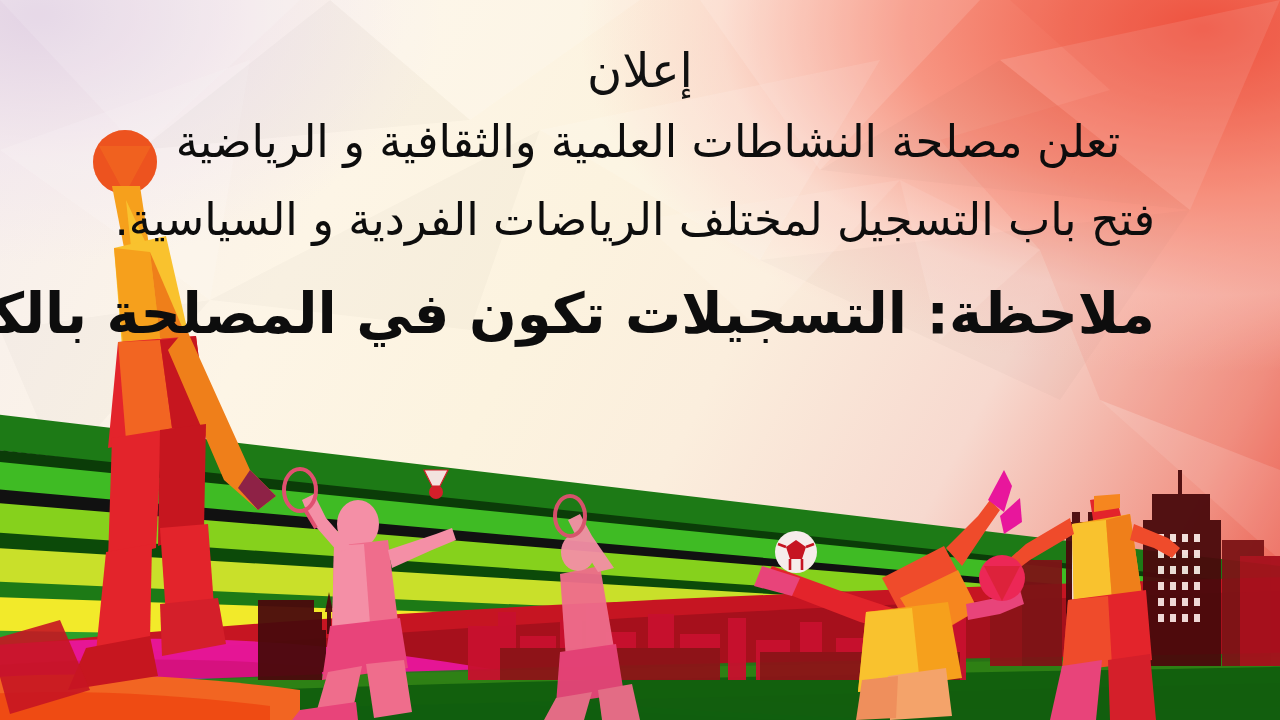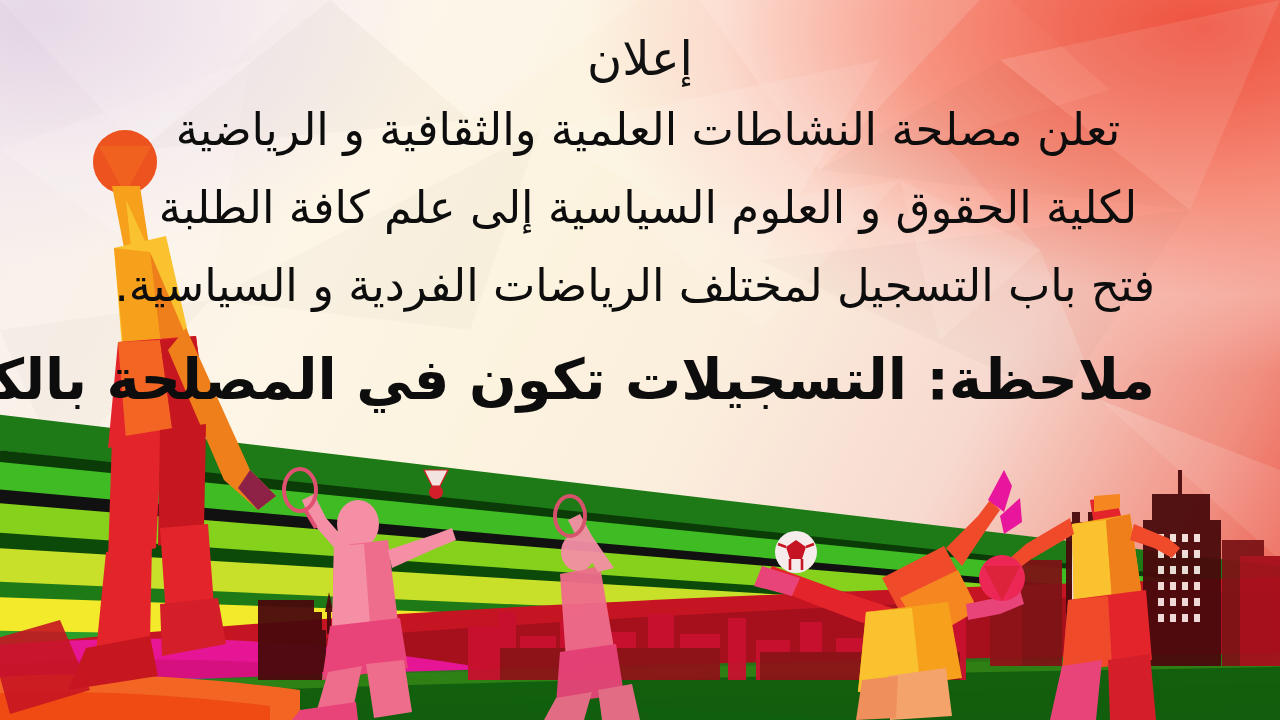--- a/index.html
+++ b/index.html
@@ -46,21 +46,21 @@
   .art svg { display: block; width: 1280px; height: 720px; }
 
   
   #text-block {
     position: absolute;
     inset: 0;
     z-index: 40;
     display: flex;
     flex-direction: column;
     align-items: center;
-    padding-top: 32px;
+    padding-top: 44px;
     box-sizing: border-box;
   }
 
   .poster-title {
     color: #111111;
     font-size: 48px;
     line-height: 1.1;
     font-weight: 400;
     text-align: center;
     margin: 0 0 14px 0;
@@ -364,21 +364,20 @@
       </g>
     </svg>
   </div>
 
   <div id="text-block">
 
     <div class="poster-title">إعلان</div>
 
     <div class="poster-line">تعلن مصلحة النشاطات العلمية والثقافية و الرياضية</div>
 
-    <div class="poster-line">لكلية الحقوق و العلوم السياسية إلى علم كافة الطلبة</div>
 
     <div class="poster-line">فتح باب التسجيل لمختلف الرياضات الفردية و السياسية.</div>
 
     <div class="poster-line note">ملاحظة: التسجيلات تكون في المصلحة بالكلية</div>
 
   </div>
 
 </div>
 
 </body></html>

